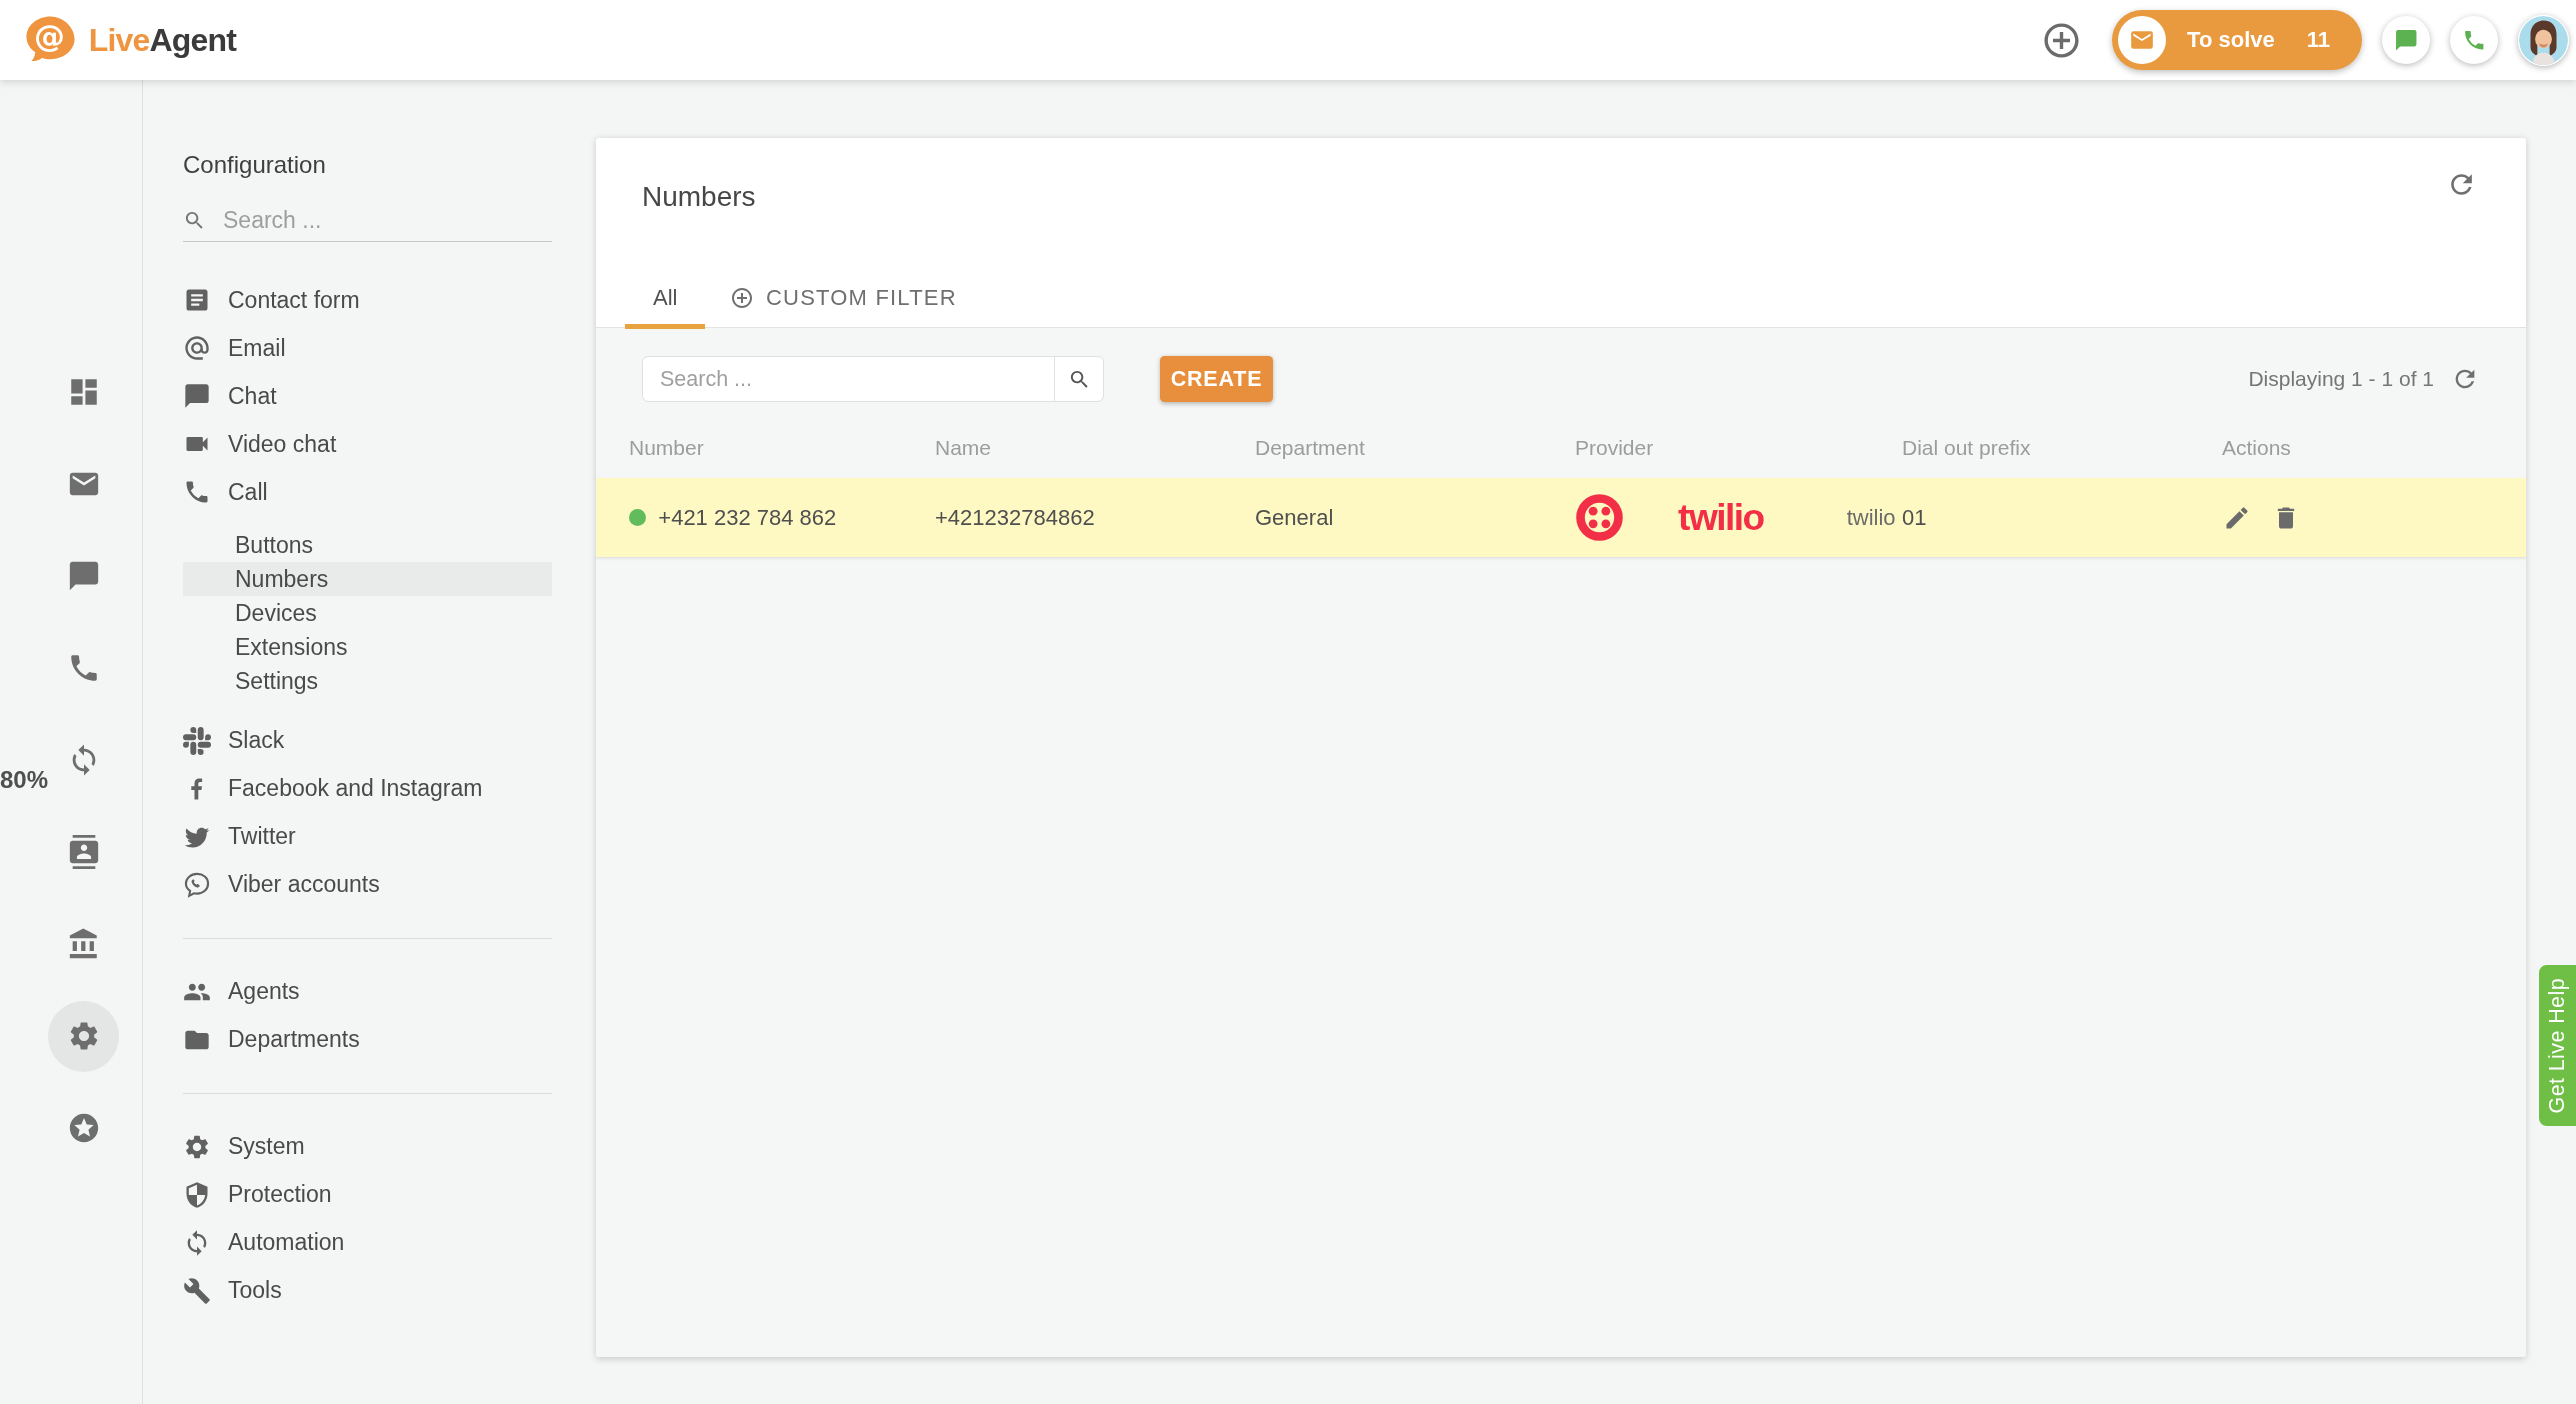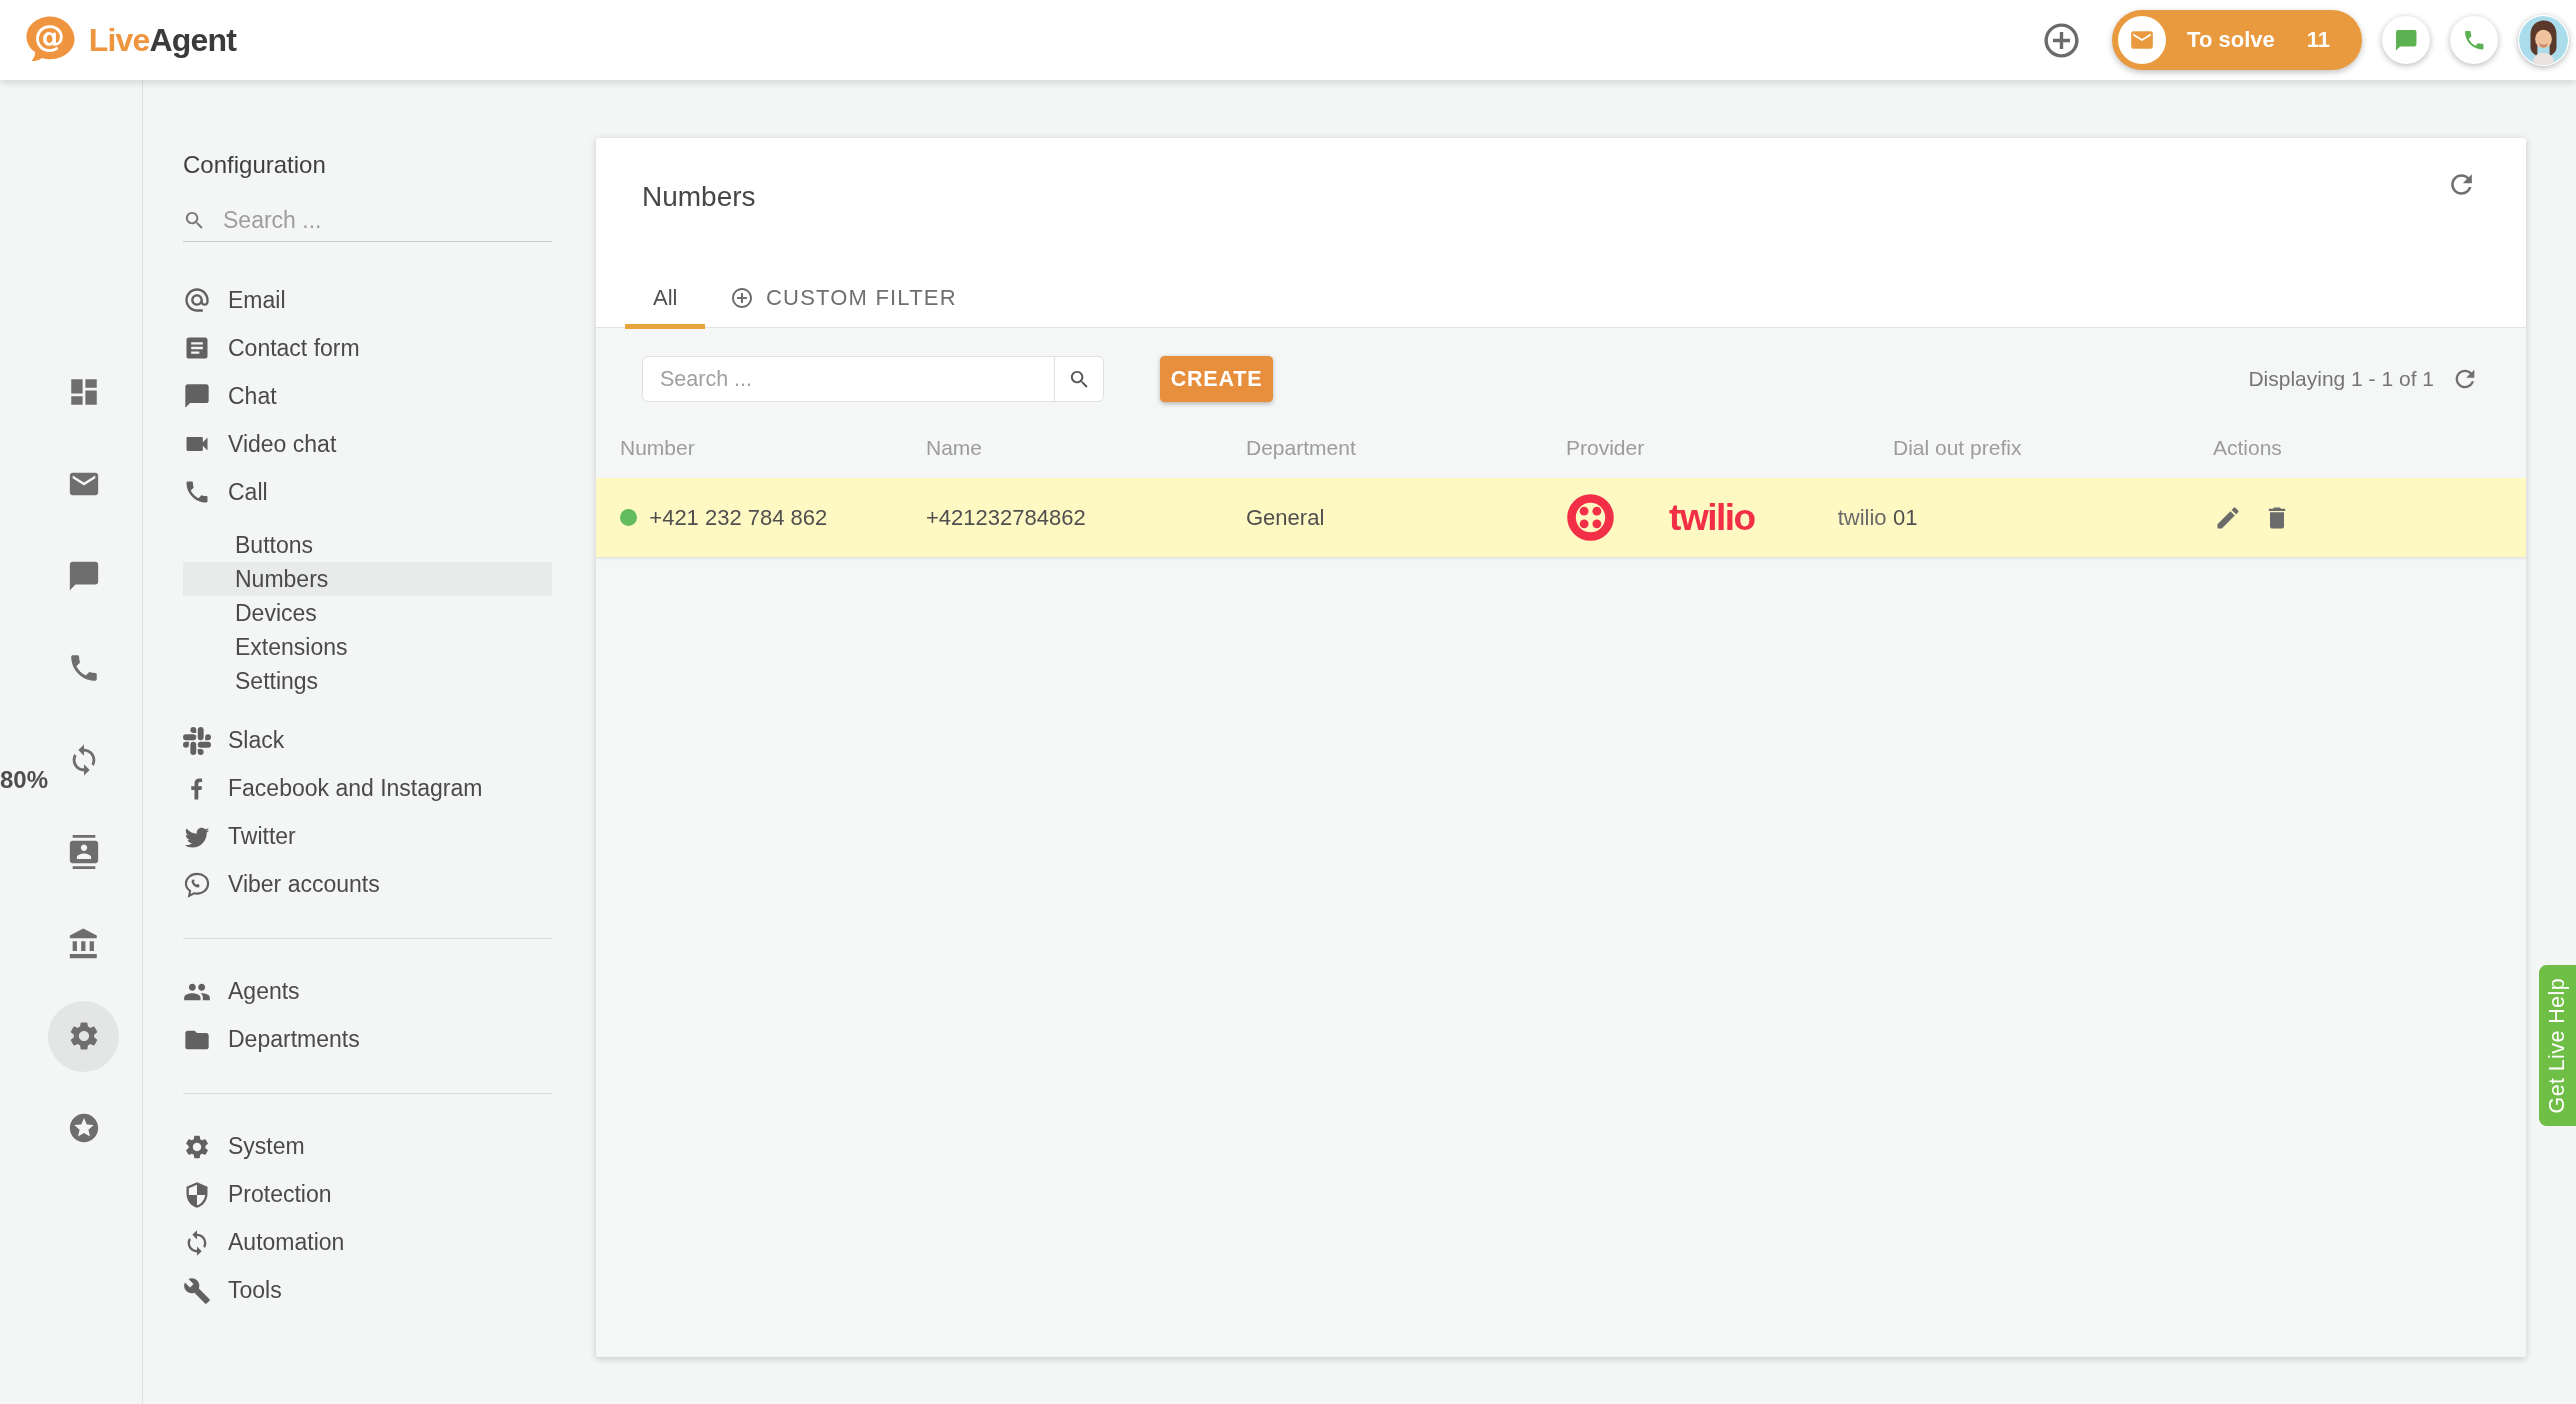--- a/index.html
+++ b/index.html
@@ -98,21 +98,21 @@
   .create-btn { margin-left:56px; width:113px; height:46px; border:none; border-radius:4.6px; background:#e78f3c;
                 color:#fff; font-family:inherit; font-size:21.5px; font-weight:bold; letter-spacing:0.8px;
                 box-shadow:0 1.5px 4.6px rgba(0,0,0,.25); cursor:pointer; }
   .toolbar-spacer { flex:1; }
   .displaying { font-size:21px; color:#757575; }
   .toolbar-refresh { margin-left:17px; width:29px; height:29px; color:#6f6f6f; cursor:pointer; }
   .toolbar-refresh svg { width:28px; height:28px; }
 
   .table-wrap { margin:15.3px -46px 0; flex:1; display:flex; flex-direction:column; }
   .thead, .trow { display:grid; grid-template-columns:306px 320px 320px 327px 320px 1fr;
-                  padding-left:24px; align-items:center; }
+                  padding-left:33px; align-items:center; }
   .thead { height:61px; flex:none; }
   .th { font-size:21px; color:#9c9c9c; }
   .trow { height:80px; background:#fef9c3; border-bottom:1.5px solid #e4e4e4;
           box-shadow:0 1.5px 2.3px rgba(0,0,0,.05); flex:none; }
   .td { font-size:22px; color:#4f4f4f; }
   .cell-number { display:flex; align-items:center; gap:12.3px; }
   .status-dot { width:17px; height:17px; border-radius:50%; background:#62bb5d; flex:none; }
   .cell-provider { display:flex; align-items:center;gap:48px; }
   .twilio-mark { width:49px; height:49px; flex:none; }
   .twilio-word { font-size:37px; font-weight:bold; color:#f22f46; letter-spacing:-1.5px; margin-left:6.1px; }
@@ -241,32 +241,32 @@
       <svg viewBox="0 0 24 24" fill="currentColor">
           <path d="M15.5 14h-.79l-.28-.27C15.41 12.59 16 11.11 16 9.5 16 5.91 13.09 3 9.5 3S3 5.91 3 9.5 5.91 16 9.5 16c1.61 0 3.09-.59 4.23-1.57l.27.28v.79l5 4.99L20.49 19l-4.99-5zm-6 0C7.01 14 5 11.99 5 9.5S7.01 5 9.5 5 14 7.01 14 9.5 11.99 14 9.5 14z"></path>
         </svg>
       <input type="text" placeholder="Search ..." style="">
     </div>
 
     <div class="sb-menu">
       <div class="sb-item">
         <span class="sb-ic">
             <svg viewBox="0 0 24 24" fill="currentColor">
+              <path d="M19 3H5c-1.1 0-2 .9-2 2v14c0 1.1.9 2 2 2h14c1.1 0 2-.9 2-2V5c0-1.1-.9-2-2-2zm-5 14H7v-2h7v2zm3-4H7v-2h10v2zm0-4H7V7h10v2z"></path>
+            </svg>
+          </span>
+        <span class="lbl">Contact form</span>
+      </div>
+      <div class="sb-item">
+        <span class="sb-ic">
+            <svg viewBox="0 0 24 24" fill="currentColor">
               <path d="M12 2C6.48 2 2 6.48 2 12s4.48 10 10 10h5v-2h-5c-4.34 0-8-3.66-8-8s3.66-8 8-8 8 3.66 8 8v1.43c0 .79-.71 1.57-1.5 1.57s-1.5-.78-1.5-1.57V12c0-2.76-2.24-5-5-5s-5 2.24-5 5 2.24 5 5 5c1.38 0 2.64-.56 3.54-1.47.65.89 1.77 1.47 2.96 1.47 1.97 0 3.5-1.6 3.5-3.57V12c0-5.52-4.48-10-10-10zm0 13c-1.66 0-3-1.34-3-3s1.34-3 3-3 3 1.34 3 3-1.34 3-3 3z"></path>
             </svg>
           </span>
         <span class="lbl">Email</span>
-      </div>
-      <div class="sb-item">
-        <span class="sb-ic">
-            <svg viewBox="0 0 24 24" fill="currentColor">
-              <path d="M19 3H5c-1.1 0-2 .9-2 2v14c0 1.1.9 2 2 2h14c1.1 0 2-.9 2-2V5c0-1.1-.9-2-2-2zm-5 14H7v-2h7v2zm3-4H7v-2h10v2zm0-4H7V7h10v2z"></path>
-            </svg>
-          </span>
-        <span class="lbl">Contact form</span>
       </div>
       <div class="sb-item">
         <span class="sb-ic">
             <svg viewBox="0 0 24 24" fill="currentColor">
               <path d="M20 2H4c-1.1 0-1.99.9-1.99 2L2 22l4-4h14c1.1 0 2-.9 2-2V4c0-1.1-.9-2-2-2z"></path>
             </svg>
           </span>
         <span class="lbl">Chat</span>
       </div>
       <div class="sb-item">

